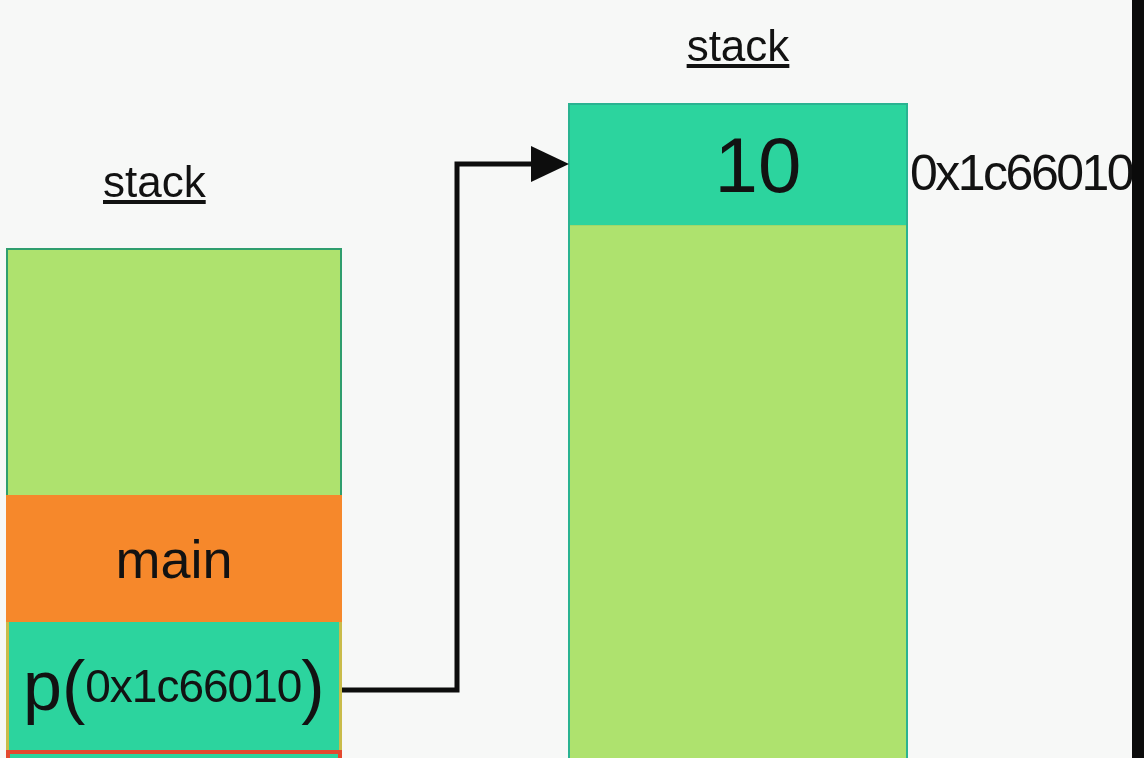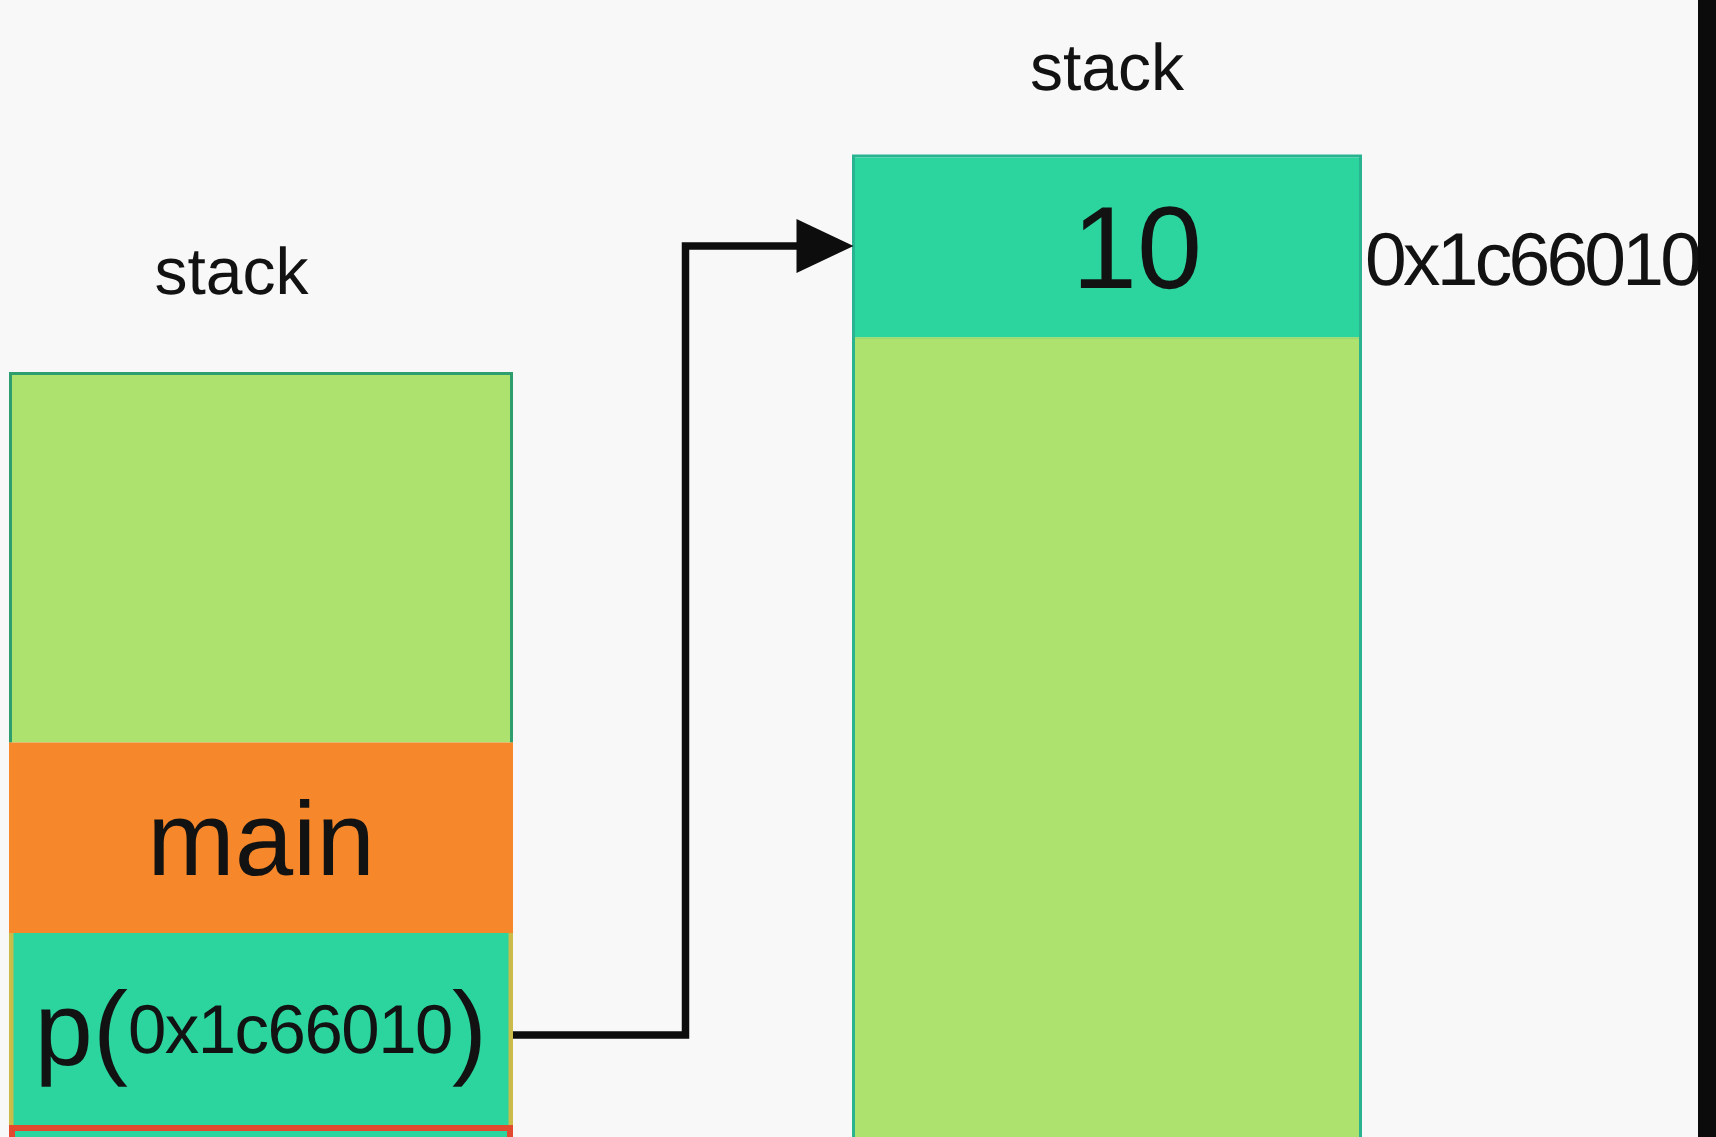--- a/index.html
+++ b/index.html
@@ -22,41 +22,42 @@
     background:var(--bg);
     overflow:hidden;
     color:var(--ink);
   }
   .label{
     position:absolute;
     font-size:44px;
     line-height:1;
     color:var(--ink);
     white-space:nowrap;
+    text-decoration:underline;
   }
   .left-stack-label{left:103px;top:160px;}
   .right-stack-label{left:568px;top:24px;width:340px;text-align:center;}
 
   
   .left-column{
     position:absolute;
     left:6px;top:248px;width:336px;height:560px;
     display:flex;flex-direction:column;
   }
   .frame{box-sizing:border-box;flex:0 0 auto;display:flex;align-items:center;justify-content:center;}
   .frame-empty{
     height:247px;
     background:var(--green);
     border:2px solid var(--left-border);
     border-bottom:none;
   }
   .frame-main{
     height:127px;
     background:var(--orange);
-    font-size:70px;
+    font-size:54px;
     line-height:1;
     text-align:center;
   }
   .frame-pointer{
     height:128px;
     background:var(--teal);
     border-left:3px solid var(--yellow-border);
     border-right:3px solid var(--yellow-border);
     justify-content:flex-start;
     padding-left:14px;

